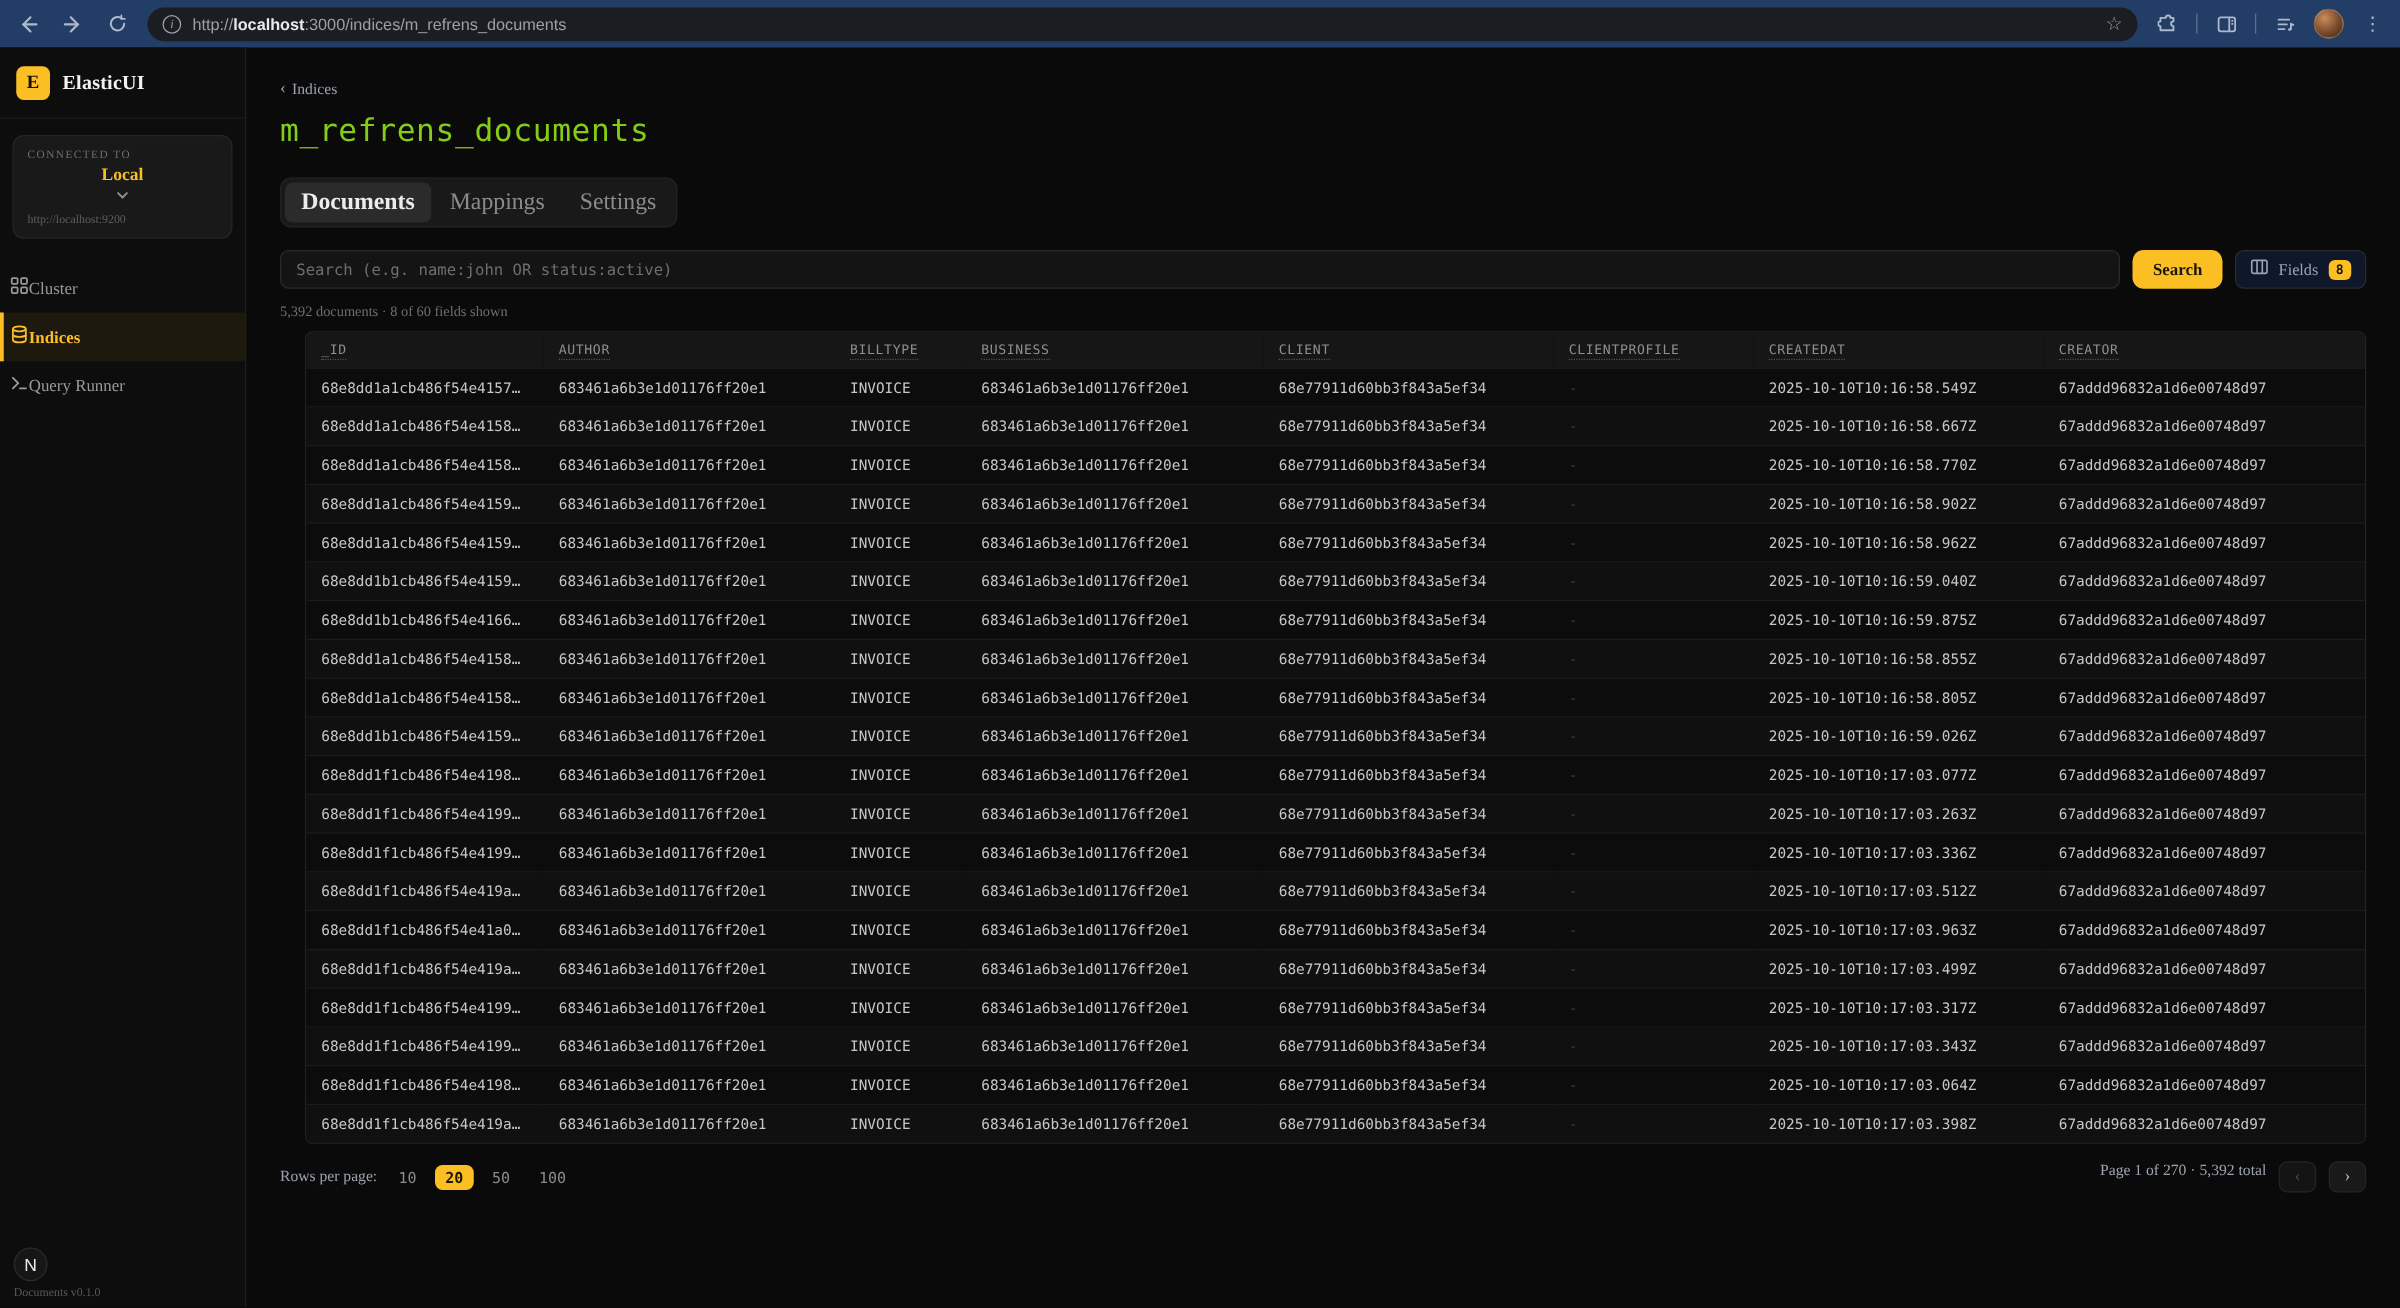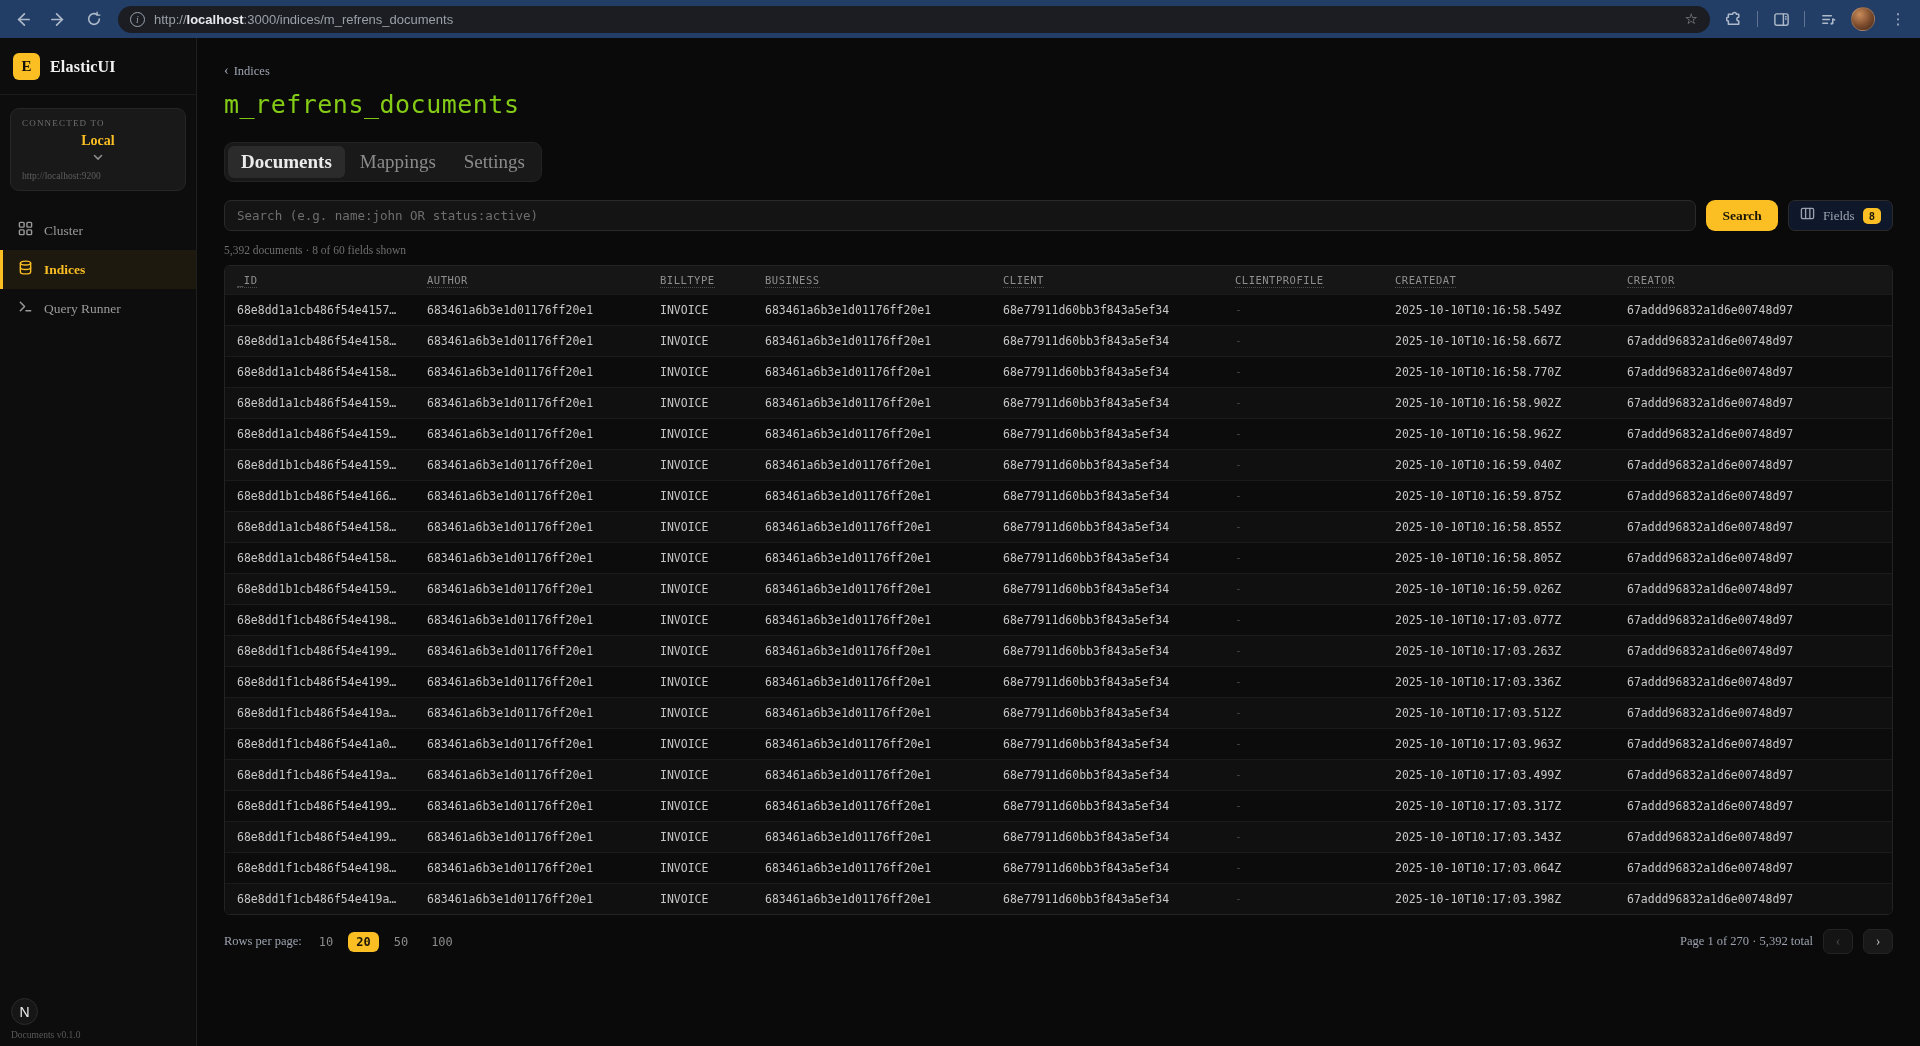--- a/index.html
+++ b/index.html
@@ -34,21 +34,21 @@
   .logo { width:27px; height:27px; border-radius:6px; background:#fbbf24; color:#161208;
     display:flex; align-items:center; justify-content:center; font-weight:bold; font-size:15px; }
   .brand-name { color:#f2f2f2; font-weight:bold; font-size:16px; letter-spacing:0.2px; }
   .conn-card { margin:13px 10px 0; background:#191919; border:1px solid #262626; border-radius:9px; padding:9px 11px; }
   .conn-label { font-size:9px; letter-spacing:1.2px; color:#6f6f6f; }
   .conn-row { display:flex; align-items:center; justify-content:space-between; margin-top:5px;flex-direction:column; }
   .conn-name { color:#fbbf24; font-weight:bold; font-size:14px; }
   .conn-chevron { color:#8d8d8d; }
   .conn-url { font-size:9.5px; color:#5e5e5e; margin-top:4px; }
   nav { margin-top:20px; }
-  .nav-item { display:flex; align-items:center; gap:11px; padding:10px 15px; color:#9a9a9a;
+  .nav-item { display:flex; align-items:center; padding:10px 5px; color:#9a9a9a;
     font-size:13.5px; cursor:pointer; border-left:3px solid transparent; }
   .nav-item svg { flex:none; }
   .nav-item.active { color:#fbbf24; font-weight:bold; background:rgba(251,191,36,0.07);
     border-left:3px solid #fbbf24; }
   .side-foot { position:absolute; left:11px; bottom:6px; }
   .nbadge { width:27px; height:27px; border-radius:50%; background:#161616; border:1px solid #2c2c2c;
     color:#ededed; display:flex; align-items:center; justify-content:center;
     font-family:"Liberation Sans", sans-serif; font-size:14px; cursor:pointer; }
   .version { font-size:9.5px; color:#5a5a5a; margin-top:5px; }
 
@@ -71,42 +71,42 @@
   .search-btn { height:31px; padding:0 16px; background:#fbbf24; color:#1c1608; border:none;
     border-radius:9px; font-family:"Liberation Serif", serif; font-weight:bold; font-size:13.5px; cursor:pointer; }
   .fields-btn { height:31px; display:flex; align-items:center; gap:8px; padding:0 11px;
     background:#0f172a; border:1px solid #2b2b2b; border-radius:7px; color:#9ca3af;
     font-size:13px; cursor:pointer; }
   .fields-badge { background:#fbbf24; color:#1c1608; font-family:"DejaVu Sans Mono", monospace;
     font-size:10.5px; font-weight:bold; padding:2px 6px; border-radius:5px; }
 
   .status-line { margin-top:13px; font-size:11.5px; color:#6e6e6e; }
 
-  .tablewrap { margin-top:9px; border:1px solid #232323; border-radius:6px; overflow:hidden; }
+  .tablewrap { margin-top:9px; border:1px solid #232323; border-radius:6px; overflow:hidden;margin-left:20px; }
   table { width:100%; border-collapse:collapse; font-family:"DejaVu Sans Mono", monospace; table-layout:fixed; }
   thead th { background:#161616; text-align:left; padding:8px 12px; font-size:10.5px; font-weight:normal;
     color:#8f8f8f; letter-spacing:0.5px; white-space:nowrap; cursor:pointer; }
   thead th span { border-bottom:1px dotted #4d4d4d; padding-bottom:1px; }
   tbody td { padding:8px 12px; font-size:11.5px; color:#c7c7c7; white-space:nowrap;
     overflow:hidden; text-overflow:ellipsis; border-top:1px solid #1b1b1b; }
   tbody tr { cursor:pointer; }
   tbody tr:nth-child(odd) { background:#0c0c0c; }
   tbody tr:nth-child(even) { background:#101010; }
   td.dim { color:#3f3f3f; }
   col.c-id{width:190px} col.c-author{width:233px} col.c-billtype{width:105px}
   col.c-business{width:238px} col.c-client{width:232px} col.c-clientprofile{width:160px}
   col.c-createdat{width:232px}
 
   .table-footer { margin-top:14px; display:flex; align-items:center; justify-content:space-between;
     color:#9ca3af; font-size:12.5px; }
   .rpp { display:flex; align-items:center; gap:9px; }
   .rpp-opts { display:flex; align-items:flex-end; gap:7px; font-family:"DejaVu Sans Mono", monospace; font-size:12px; }
   .rpp-opt { padding:3px 8px; color:#8b8b8b; border-radius:6px; cursor:pointer; }
   .rpp-opt.selected { background:#fbbf24; color:#1c1608; font-weight:bold; }
-  .pager { display:flex; align-items:center; gap:10px; }
+  .pager { display:flex; gap:10px; }
   .page-info { color:#9ca3af; }
   .pg-btn { width:30px; height:25px; background:#191919; border:1px solid #242424; border-radius:7px;
     display:flex; align-items:center; justify-content:center; font-size:14px; cursor:pointer; color:#b9b9b9; }
   .pg-btn.disabled { color:#4a4a4a; cursor:default; background:#141414; }
 </style>
 </head>
 <body>
 
 <div class="chrome">
   <span class="navbtn">

